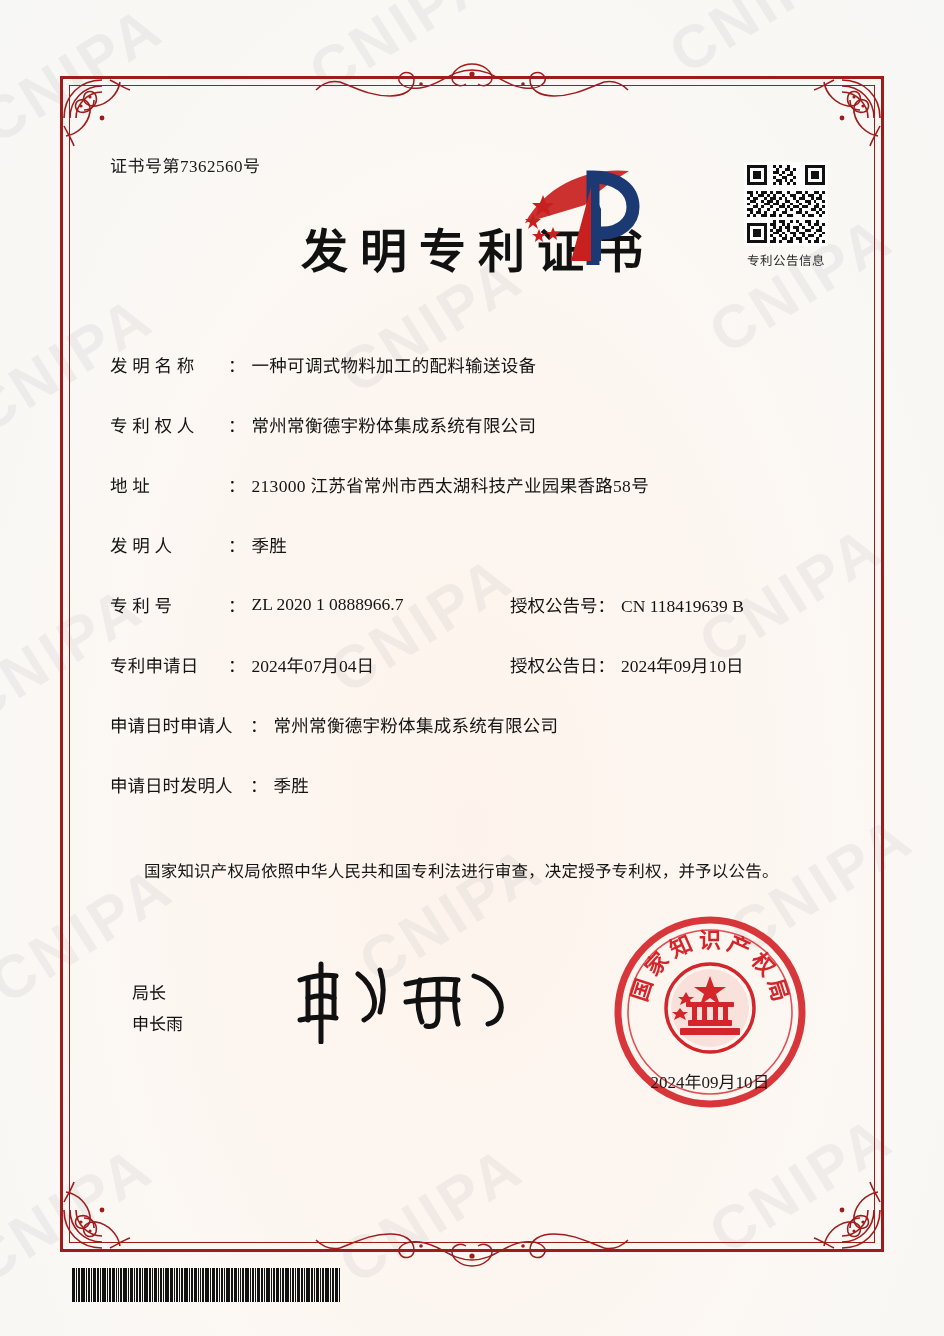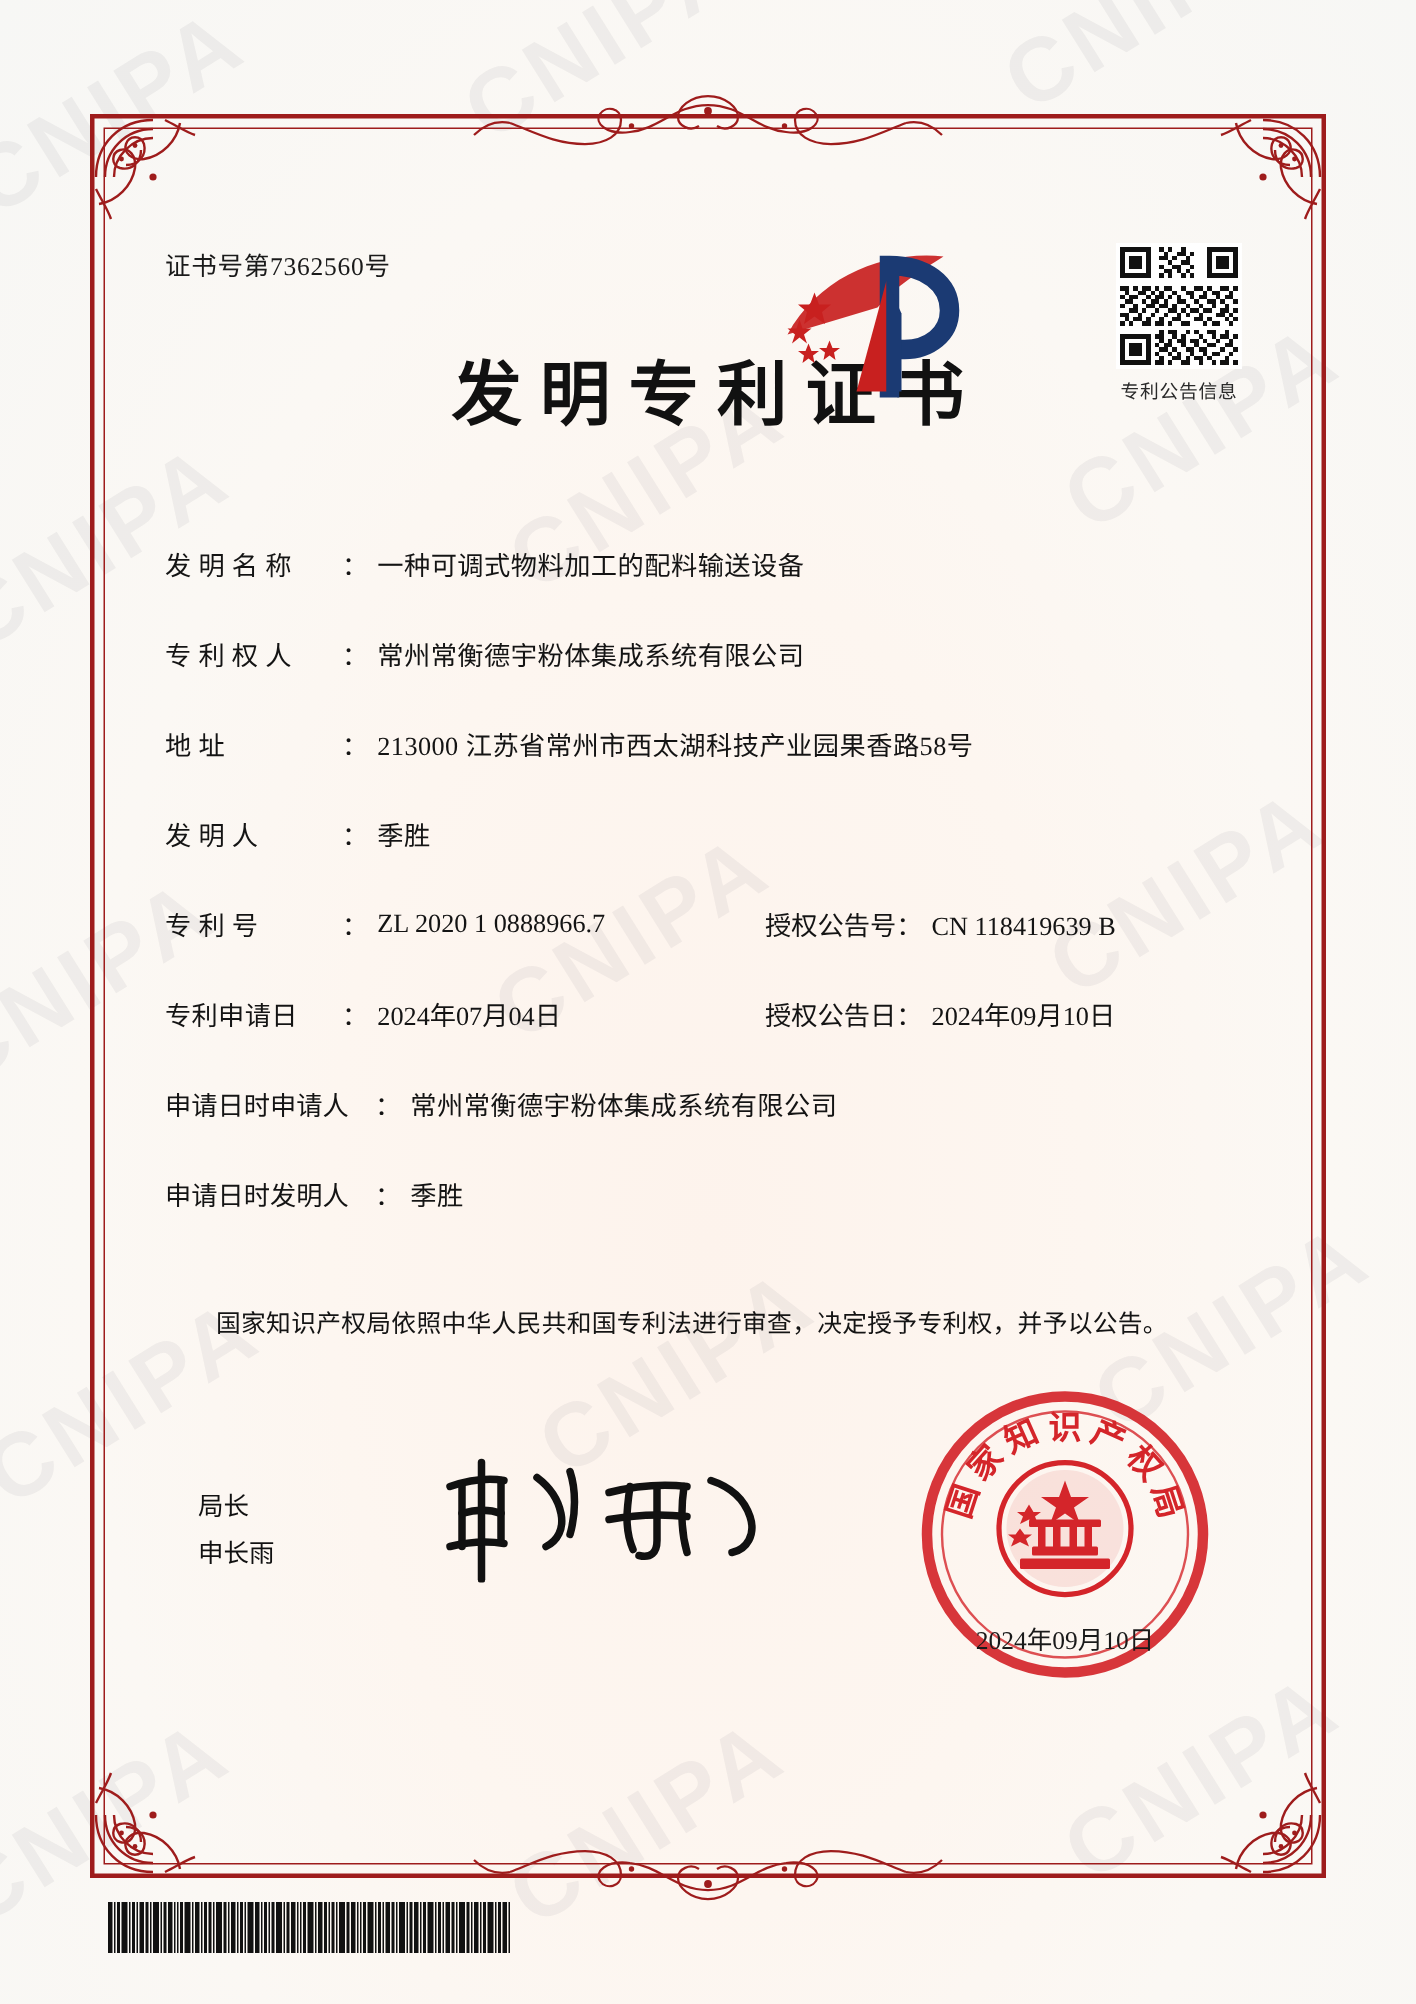--- a/index.html
+++ b/index.html
@@ -98,21 +98,21 @@
     position: absolute;
     left: 110px;
     top: 140px;
     width: 724px;
   }
 
   .cert-no {
     font-size: 17px;
     color: #1a1a1a;
     letter-spacing: 0.5px;
-    margin-top: 23px;
+    margin-top: 12px;
   }
 
   
   .logo {
     position: absolute;
     left: 395px;
     top: 25px;
     width: 160px;
     height: 100px;
   }

